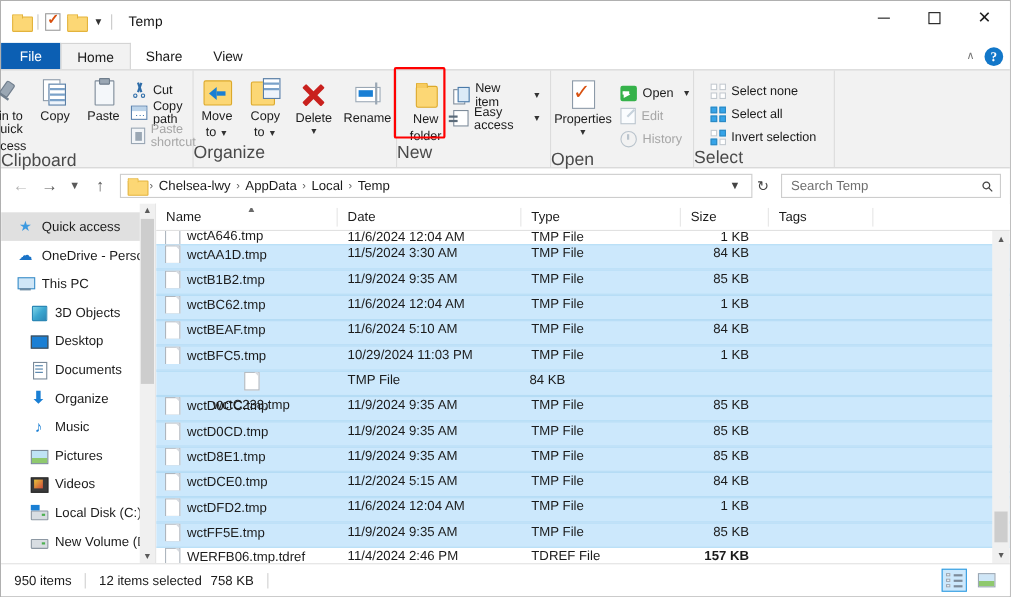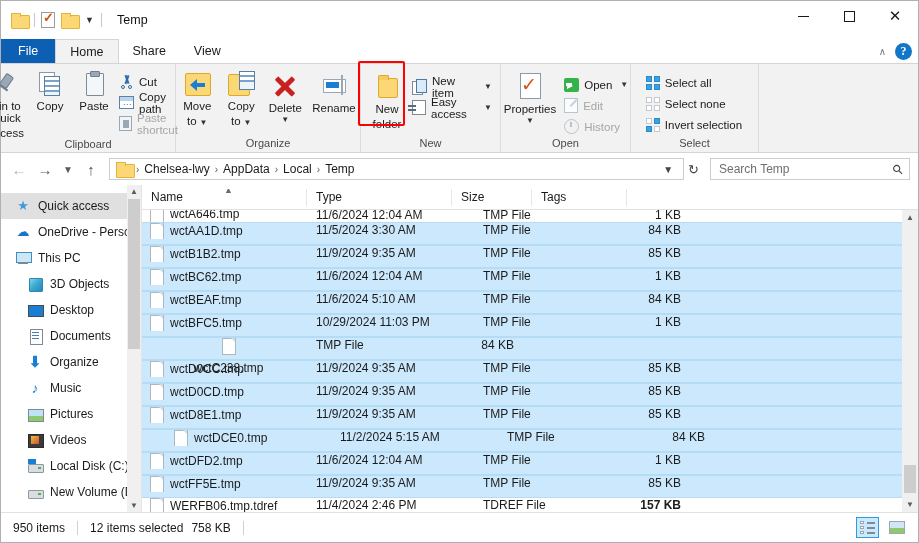--- a/index.html
+++ b/index.html
@@ -106,21 +106,21 @@
   .rgroup {
     display: flex; flex-direction: column; align-items: center;
     justify-content: space-between;
     padding: 4px 0 2px 0;
     border-right: 1px solid #dcdcdc;
     position: relative;
   }
   .rgroup:last-child { border-right: none; }
   .rgroup-items { display: flex; align-items: flex-start; height: 70px; padding: 0 4px; }
   .rgroup-label {
-    font-size: 11px; color: #4a4a4a; text-align: center; width: 100%;
+    font-size: 16px; color: #4a4a4a; width: 100%;
     padding-bottom: 1px;
   }
   .big-btn {
     display: flex; flex-direction: column; align-items: center;
     padding: 3px 5px 0 5px; min-width: 44px;
   }
   .big-btn .bcap {
     font-size: 11.5px; color: #1b1b1b; text-align: center; line-height: 12px;
     margin-top: 3px;
   }
@@ -642,35 +642,35 @@
         </div>
       </div>
       <div class="rgroup-label">Open</div>
     </div>
 
     <div class="rgroup" style="width:128px;">
       <div class="rgroup-items" style="align-items:flex-start;">
         <div class="small-col" style="padding-top:4px;">
           <div class="small-btn">
             <span class="ic ic-sel">
+              <span></span>
+                <span></span>
+                <span></span>
+                <span></span>
+            </span>
+            <span>Select none</span>
+          </div>
+          <div class="small-btn">
+            <span class="ic ic-sel">
               <span class="on"></span>
                 <span class="on"></span>
                 <span class="on"></span>
                 <span class="on"></span>
             </span>
             <span>Select all</span>
-          </div>
-          <div class="small-btn">
-            <span class="ic ic-sel">
-              <span></span>
-                <span></span>
-                <span></span>
-                <span></span>
-            </span>
-            <span>Select none</span>
           </div>
           <div class="small-btn">
             <span class="ic ic-sel">
               <span></span>
                 <span class="on"></span>
                 <span class="on"></span>
                 <span></span>
             </span>
             <span>Invert selection</span>
           </div>
@@ -772,20 +772,21 @@
         <div class="sb-thumb"></div>
       </div>
     </div>
 
     <div class="filelist">
       <div class="colhead">
         <div class="col" style="width:165px;">
           <span class="col-sort">▲</span>
           <span>Name</span>
         </div>
+        <div class="col" style="width:167px;">Date</div>
         <div class="col" style="width:145px;">Type</div>
         <div class="col" style="width:80px;">Size</div>
         <div class="col" style="width:95px;">Tags</div>
         <div class="col" style="flex:1;border-right:none;"></div>
       </div>
 
       <div class="rows">
 
         <div class="row clipped">
           <div class="cell name" style="width:165px;">
@@ -890,21 +891,21 @@
             <span class="file-ic tmp"></span>
             <span>wctD8E1.tmp</span>
           </div>
           <div class="cell" style="width:167px;">11/9/2024 9:35 AM</div>
           <div class="cell" style="width:145px;">TMP File</div>
           <div class="cell size" style="width:80px;">85 KB</div>
           <div class="cell" style="width:95px;"></div>
         </div>
 
         <div class="row selected">
-          <div class="cell name" style="width:165px;margin-left:24px;">
+          <div class="cell name" style="width:165px;">
             <span class="file-ic tmp"></span>
             <span>wctDCE0.tmp</span>
           </div>
           <div class="cell" style="width:167px;">11/2/2024 5:15 AM</div>
           <div class="cell" style="width:145px;">TMP File</div>
           <div class="cell size" style="width:80px;">84 KB</div>
           <div class="cell" style="width:95px;"></div>
         </div>
 
         <div class="row selected">

